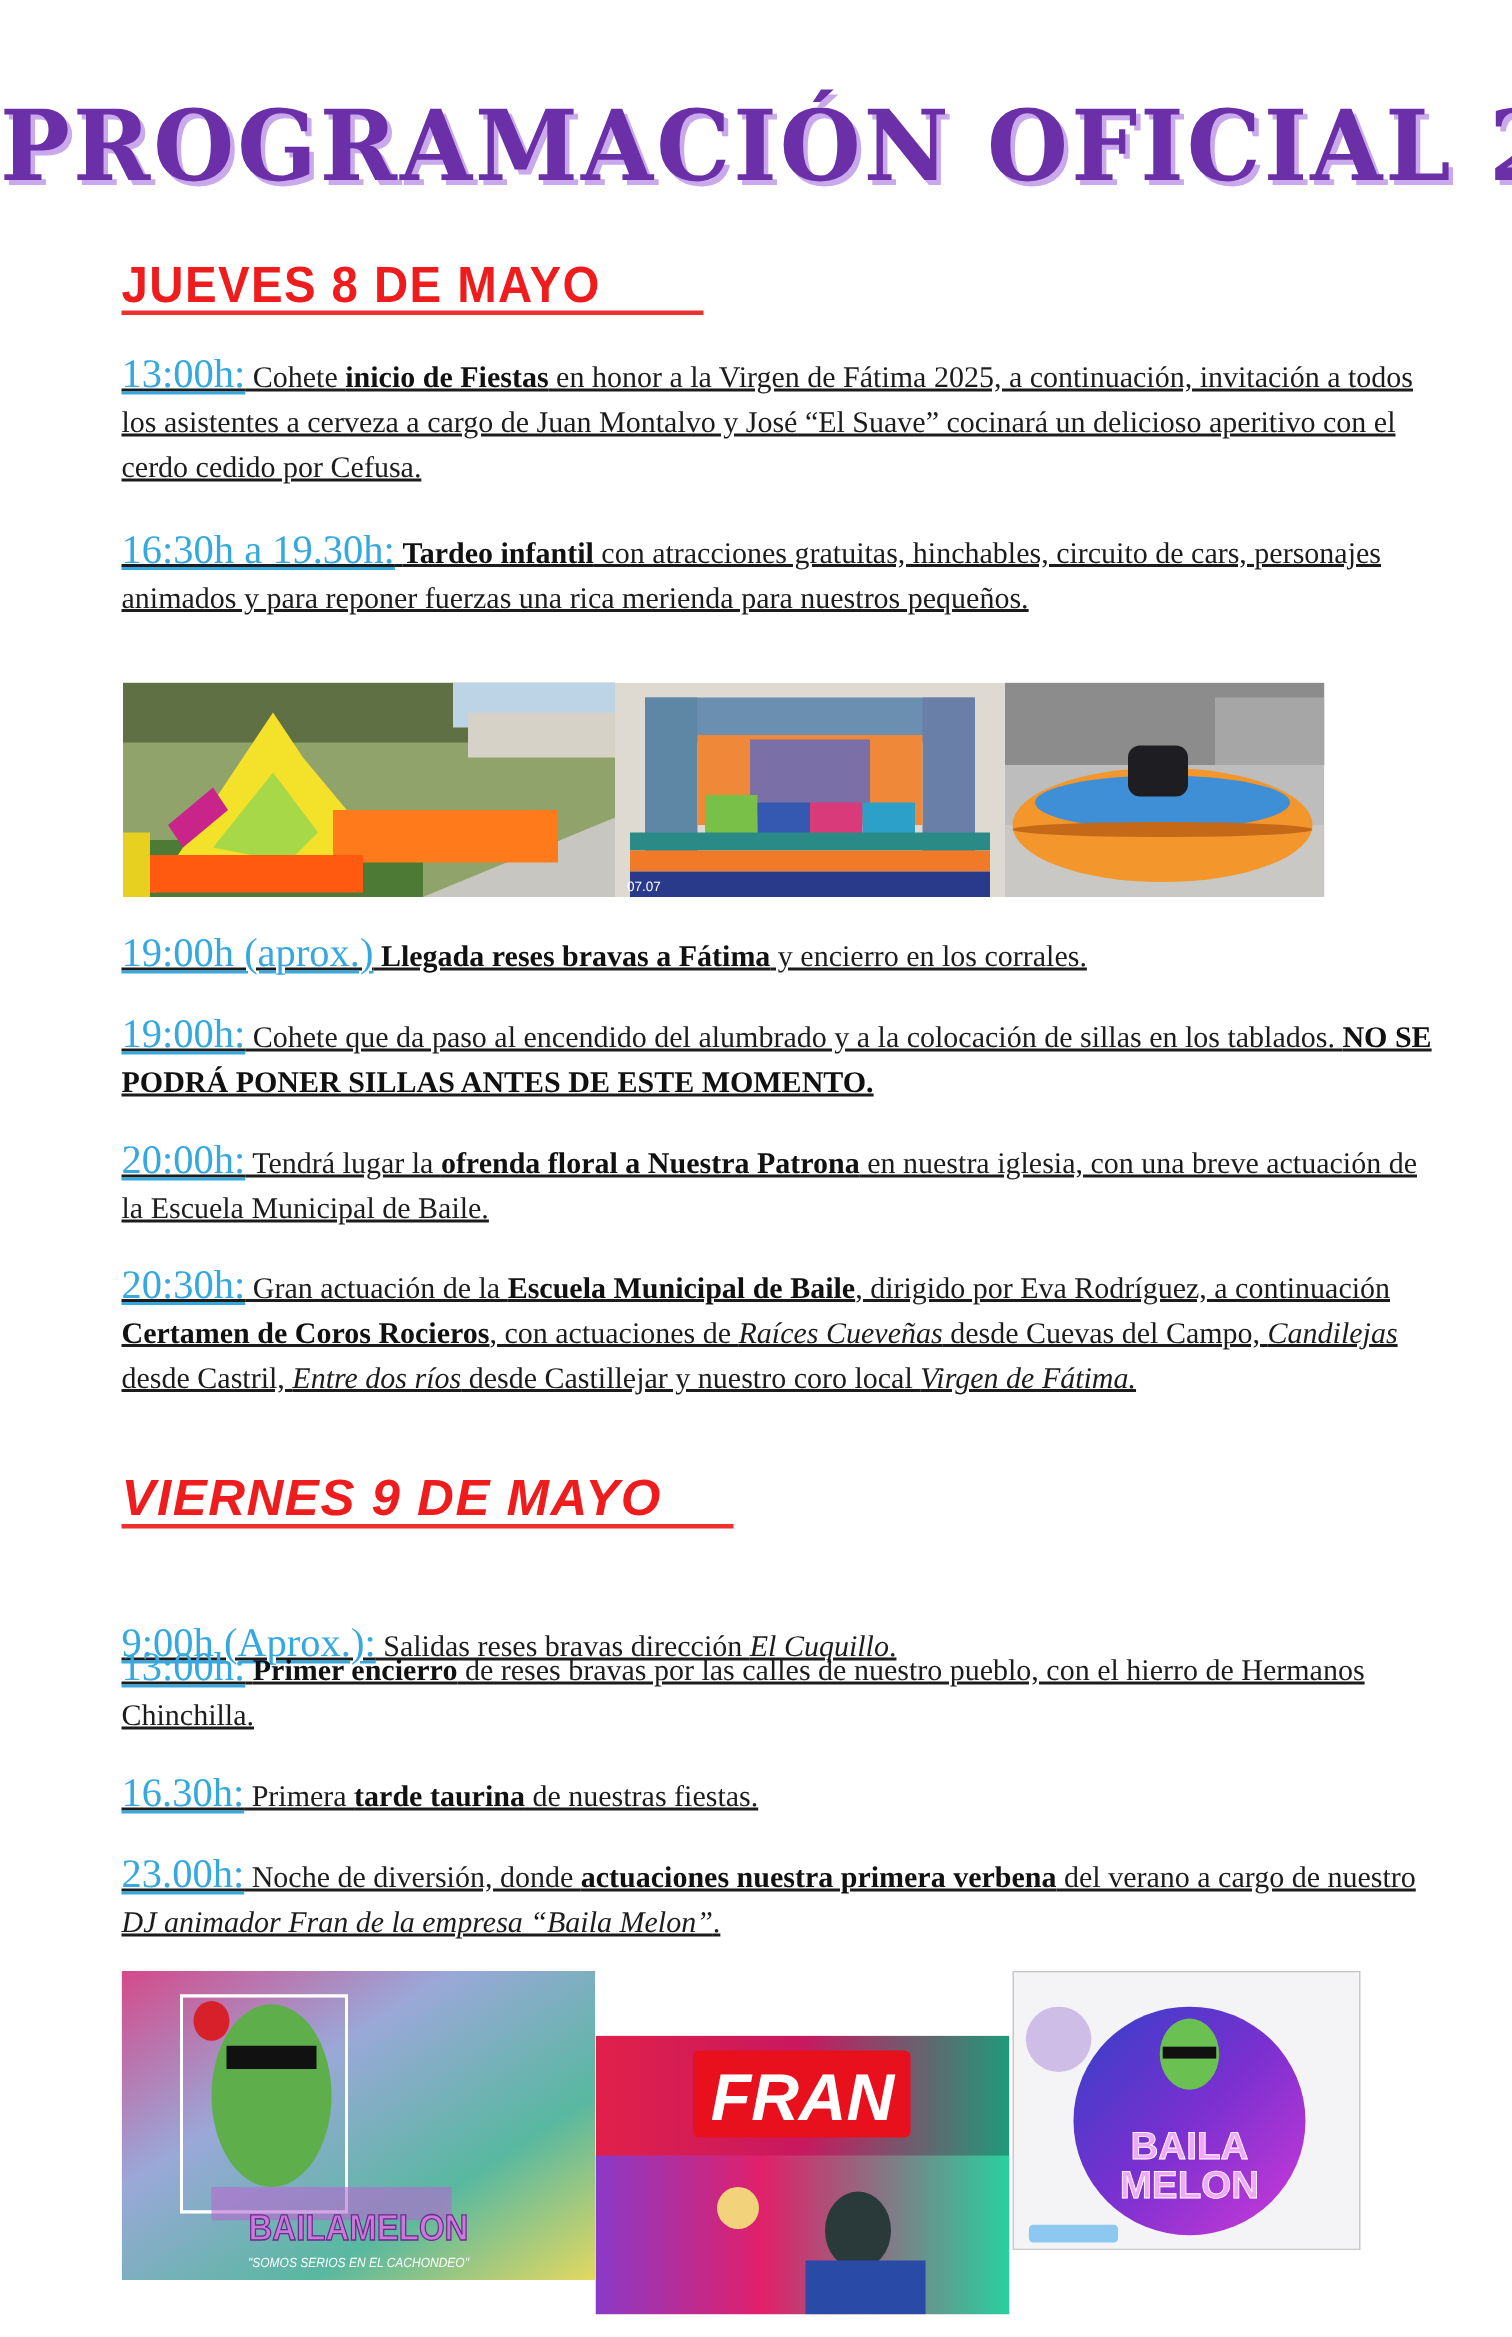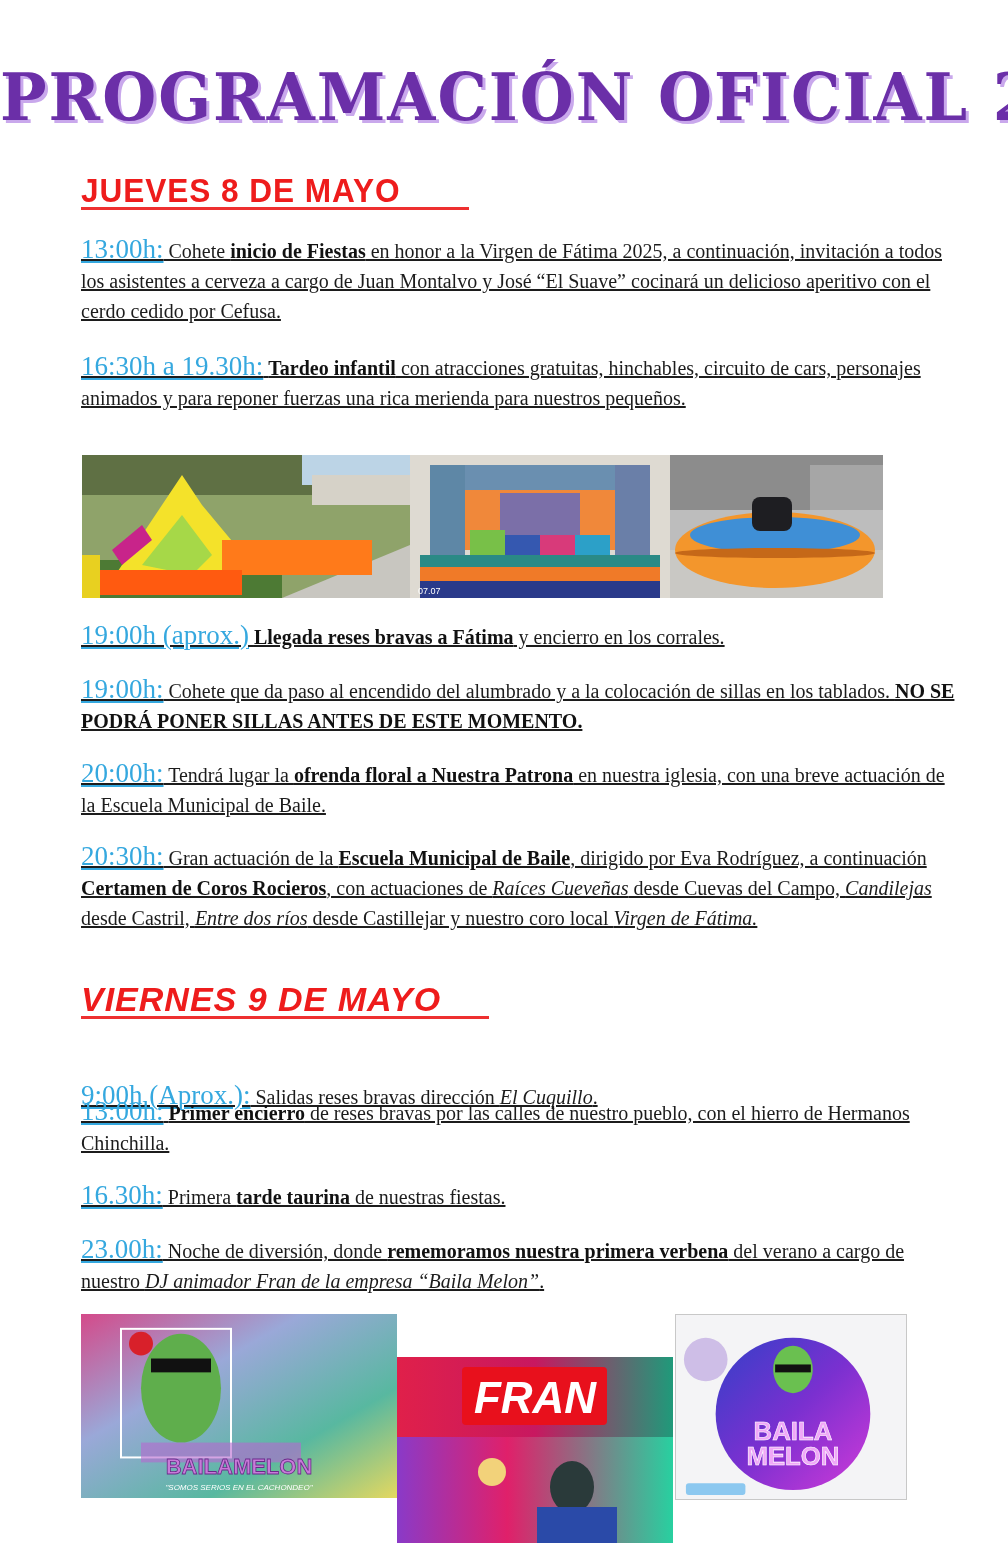--- a/index.html
+++ b/index.html
@@ -89,23 +89,23 @@
 <div class="entry" style="top:674px;"><span class="time">19:00h:</span><span> Cohete que da paso al encendido del alumbrado y a la colocación de sillas en los tablados. </span><b>NO SE PODRÁ PONER SILLAS ANTES DE ESTE MOMENTO.</b></div>
 <div class="entry" style="top:758px;"><span class="time">20:00h:</span><span> Tendrá lugar la </span><b>ofrenda floral a Nuestra Patrona</b><span> en nuestra iglesia, con una breve actuación de la Escuela Municipal de Baile.</span></div>
 <div class="entry" style="top:841px;"><span class="time">20:30h:</span><span> Gran actuación de la </span><b>Escuela Municipal de Baile</b><span>, dirigido por Eva Rodríguez, a continuación </span><b>Certamen de Coros Rocieros</b><span>, con actuaciones de </span><i>Raíces Cueveñas</i><span> desde Cuevas del Campo, </span><i>Candilejas</i><span> desde Castril, </span><i>Entre dos ríos</i><span> desde Castillejar y nuestro coro local </span><i>Virgen de Fátima.</i></div>
 
 <div class="day" style="top:979px; transform: scaleX(1.0); font-style: italic;">VIERNES 9 DE MAYO</div>
 <div class="day-line" style="top:1016px; width:408px;"></div>
 
 <div class="entry" style="top:1042px;margin-top:38px;"><span class="time">9:00h (Aprox.):</span><span> Salidas reses bravas dirección </span><i>El Cuquillo</i><span>.</span></div>
 <div class="entry" style="top:1096px;"><span class="time">13:00h:</span><span> </span><b>Primer encierro</b><span> de reses bravas por las calles de nuestro pueblo, con el hierro de Hermanos Chinchilla.</span></div>
 <div class="entry" style="top:1180px;"><span class="time">16.30h:</span><span> Primera </span><b>tarde taurina</b><span> de nuestras fiestas.</span></div>
-<div class="entry" style="top:1234px;"><span class="time">23.00h:</span><span> Noche de diversión, donde </span><b>rememoramos nuestra primera verbena</b><span> del verano a cargo de nuestro </span><i>DJ animador Fran de la empresa “Baila Melon”</i><span>.</span></div>
+<div class="entry" style="top:1234px;"><span class="time">23.00h:</span><span> Noche de diversión, donde </span><b>actuaciones nuestra primera verbena</b><span> del verano a cargo de nuestro </span><i>DJ animador Fran de la empresa “Baila Melon”</i><span>.</span></div>
 
-<div class="photo" style="left:81px; top:1314px; width:316px; height:184px;">
+<div class="photo" style="left:81px; top:1314px; width:316px; height:206px;">
   <svg viewBox="0 0 316 186" preserveAspectRatio="none">
     <defs>
       <linearGradient id="g1" x1="0" y1="0" x2="1" y2="1">
         <stop offset="0" stop-color="#d44a8a"></stop>
         <stop offset="0.35" stop-color="#9aa8d8"></stop>
         <stop offset="0.7" stop-color="#58b8a0"></stop>
         <stop offset="1" stop-color="#e4d860"></stop>
       </linearGradient>
     </defs>
     <rect width="316" height="186" fill="url(#g1)"></rect>

